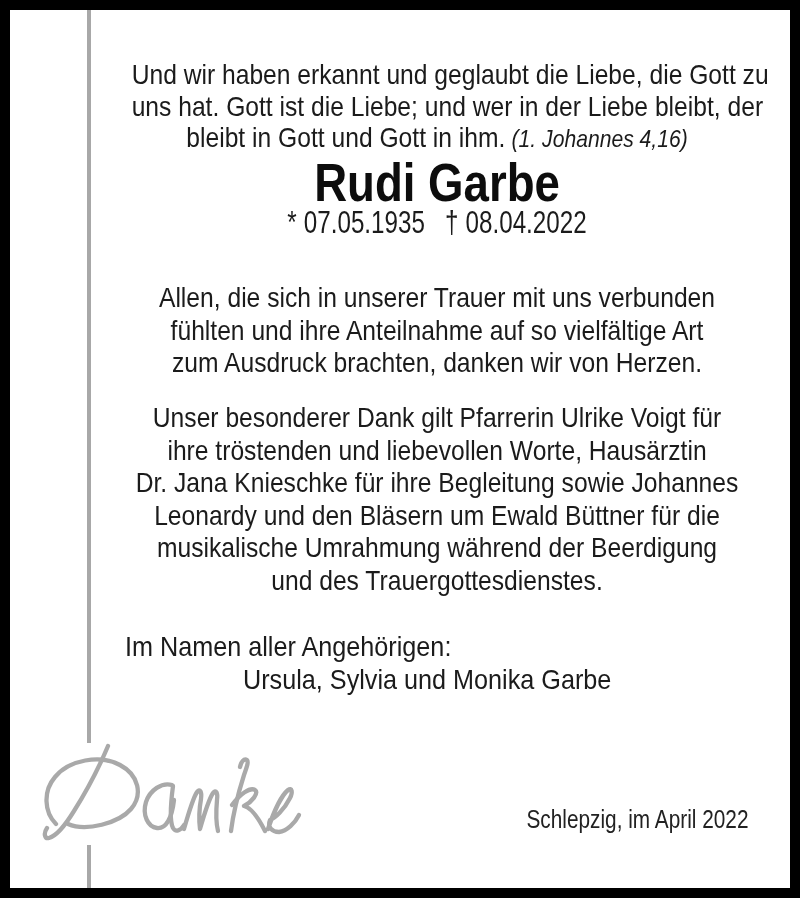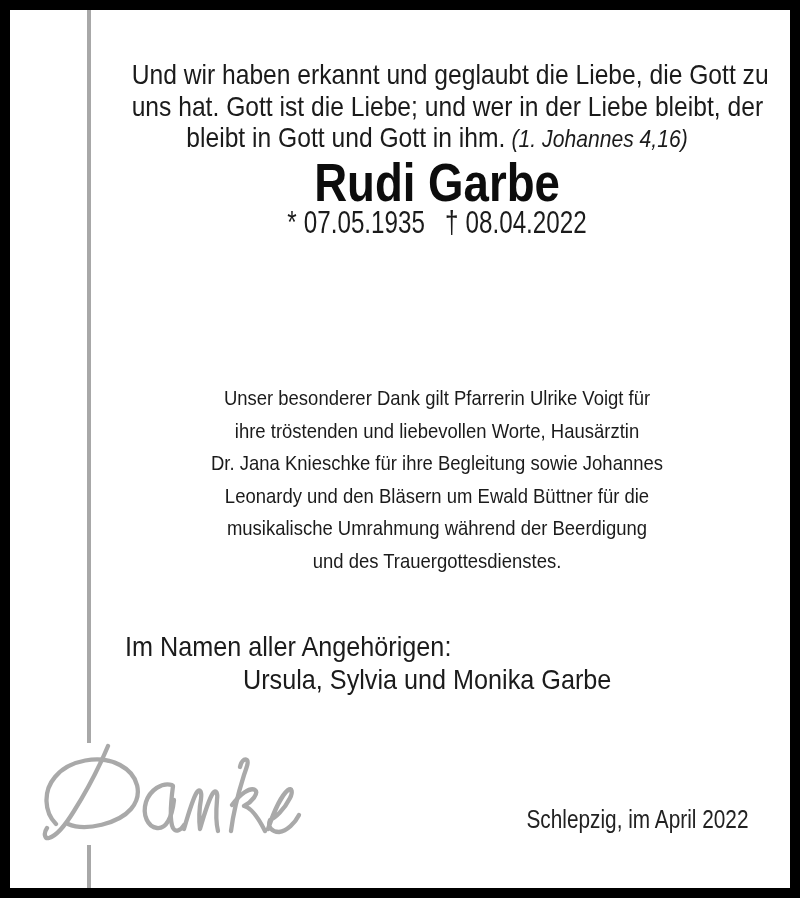--- a/index.html
+++ b/index.html
@@ -25,21 +25,21 @@
 
   #name { top:153px; font-size:53px; line-height:59px; font-weight:bold; color:#0d0d0d;
           transform:scaleX(0.86); transform-origin:50% 50%; white-space:nowrap; }
 
   #dates { top:205px; font-size:31px; line-height:36px;
            display:flex; justify-content:center; gap:26px;
            transform:scaleX(0.78); transform-origin:50% 50%; }
   .date-group { display:flex; gap:9px; white-space:nowrap; }
 
   #para1 { top:282px; font-size:28px; line-height:32.5px; }
-  #para2 { top:382px; font-size:21px; line-height:32.5px; }
+  #para2 { top:402px; font-size:28px; line-height:32.5px; }
 
   .left-line { position:absolute; font-size:28px; line-height:33px; white-space:nowrap;
                transform:scaleX(0.9); transform-origin:0 50%; }
   #in-name { left:125px; top:630px; }
   #family  { left:243px; top:663px; }
 
   #place-date { position:absolute; right:52px; top:804px; font-size:26px; line-height:30px;
                 white-space:nowrap; transform:scaleX(0.8); transform-origin:100% 50%; color:#222222; }
 
   #danke { position:absolute; left:40px; top:738px; width:265px; height:140px; }
@@ -70,20 +70,25 @@
     <span class="date-group">
       <span>*</span>
       <span>07.05.1935</span>
     </span>
     <span class="date-group">
       <span>†</span>
       <span>08.04.2022</span>
     </span>
   </div>
 
+  <div class="center-col" id="para1">
+    <div class="line">Allen, die sich in unserer Trauer mit uns verbunden</div>
+    <div class="line">fühlten und ihre Anteilnahme auf so vielfältige Art</div>
+    <div class="line">zum Ausdruck brachten, danken wir von Herzen.</div>
+  </div>
 
   <div class="center-col" id="para2">
     <div class="line">Unser besonderer Dank gilt Pfarrerin Ulrike Voigt für</div>
     <div class="line">ihre tröstenden und liebevollen Worte, Hausärztin</div>
     <div class="line">Dr. Jana Knieschke für ihre Begleitung sowie Johannes</div>
     <div class="line">Leonardy und den Bläsern um Ewald Büttner für die</div>
     <div class="line">musikalische Umrahmung während der Beerdigung</div>
     <div class="line">und des Trauergottesdienstes.</div>
   </div>
 

